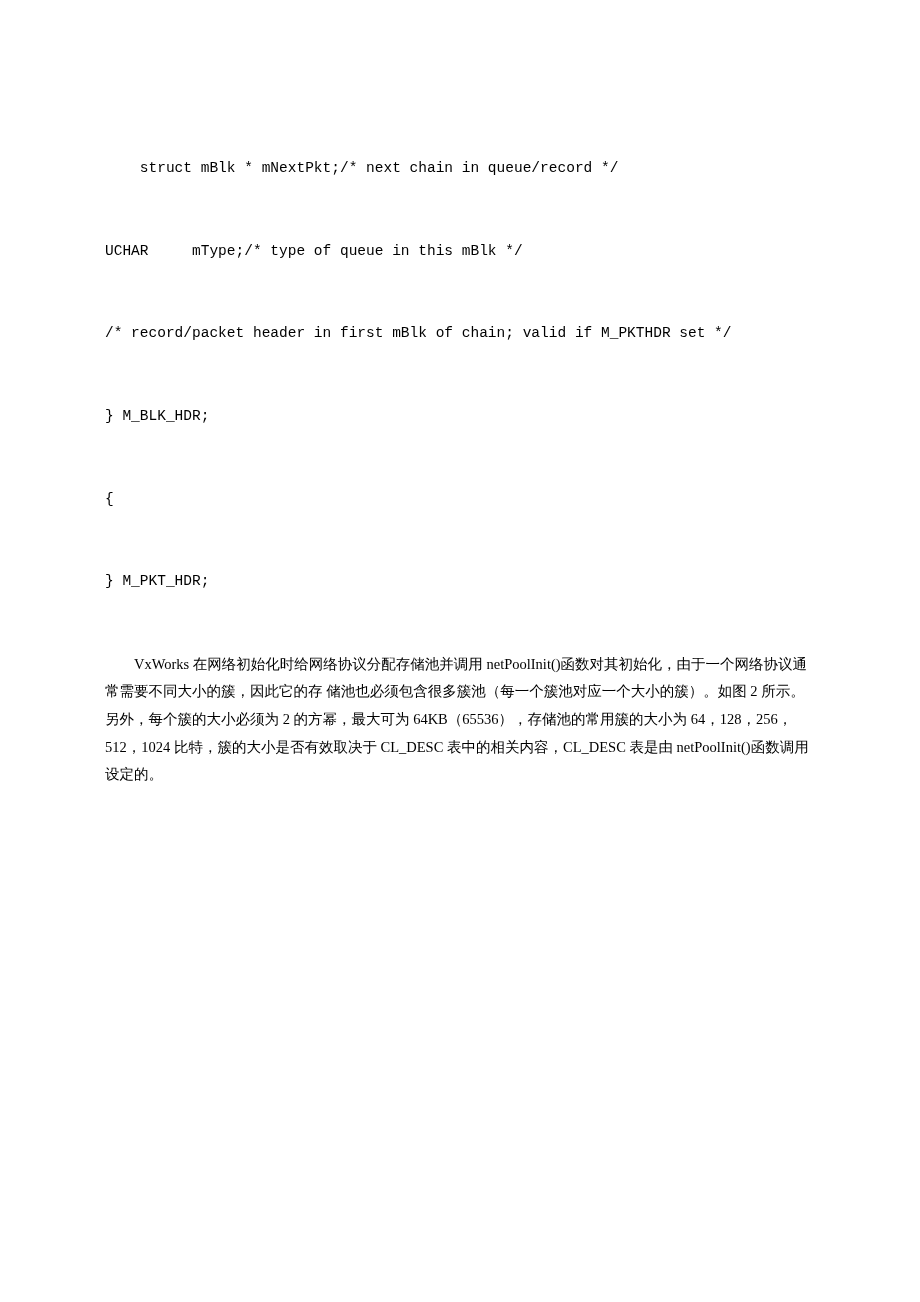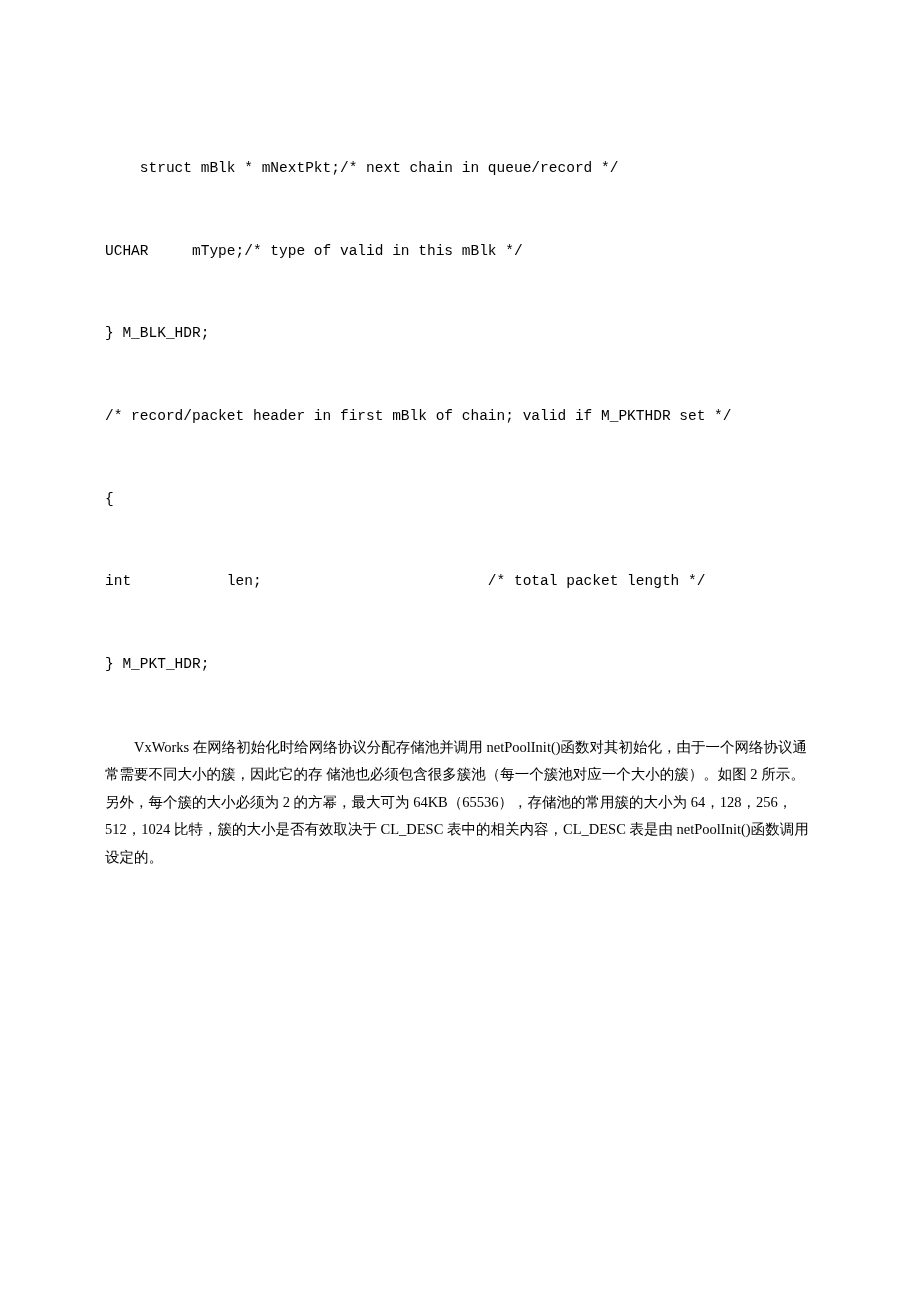--- a/index.html
+++ b/index.html
@@ -31,24 +31,23 @@
     margin: 0 0 2px 0;
   }
 </style>
 </head>
 <body>
 
 <div class="page">
 
   <div class="mono">
     <div>    struct mBlk * mNextPkt;/* next chain in queue/record */</div>
-    <div>UCHAR     mType;/* type of valid in this mBlk */</div>
+    <div>UCHAR     mType;/* type of queue in this mBlk */</div>
+    <div>/* record/packet header in first mBlk of chain; valid if M_PKTHDR set */</div>
     <div>} M_BLK_HDR;</div>
-    <div>/* record/packet header in first mBlk of chain; valid if M_PKTHDR set */</div>
     <div>{</div>
-    <div>int           len;                          /* total packet length */</div>
     <div>} M_PKT_HDR;</div>
   </div>
 
 
   <p class="para">VxWorks 在网络初始化时给网络协议分配存储池并调用 netPoolInit()函数对其初始化，由于一个网络协议通常需要不同大小的簇，因此它的存 储池也必须包含很多簇池（每一个簇池对应一个大小的簇）。如图 2 所示。另外，每个簇的大小必须为 2 的方幂，最大可为 64KB（65536），存储池的常用簇的大小为 64，128，256，512，1024 比特，簇的大小是否有效取决于 CL_DESC 表中的相关内容，CL_DESC 表是由  netPoolInit()函数调用设定的。</p>
 
 </div>
 
 </body></html>

